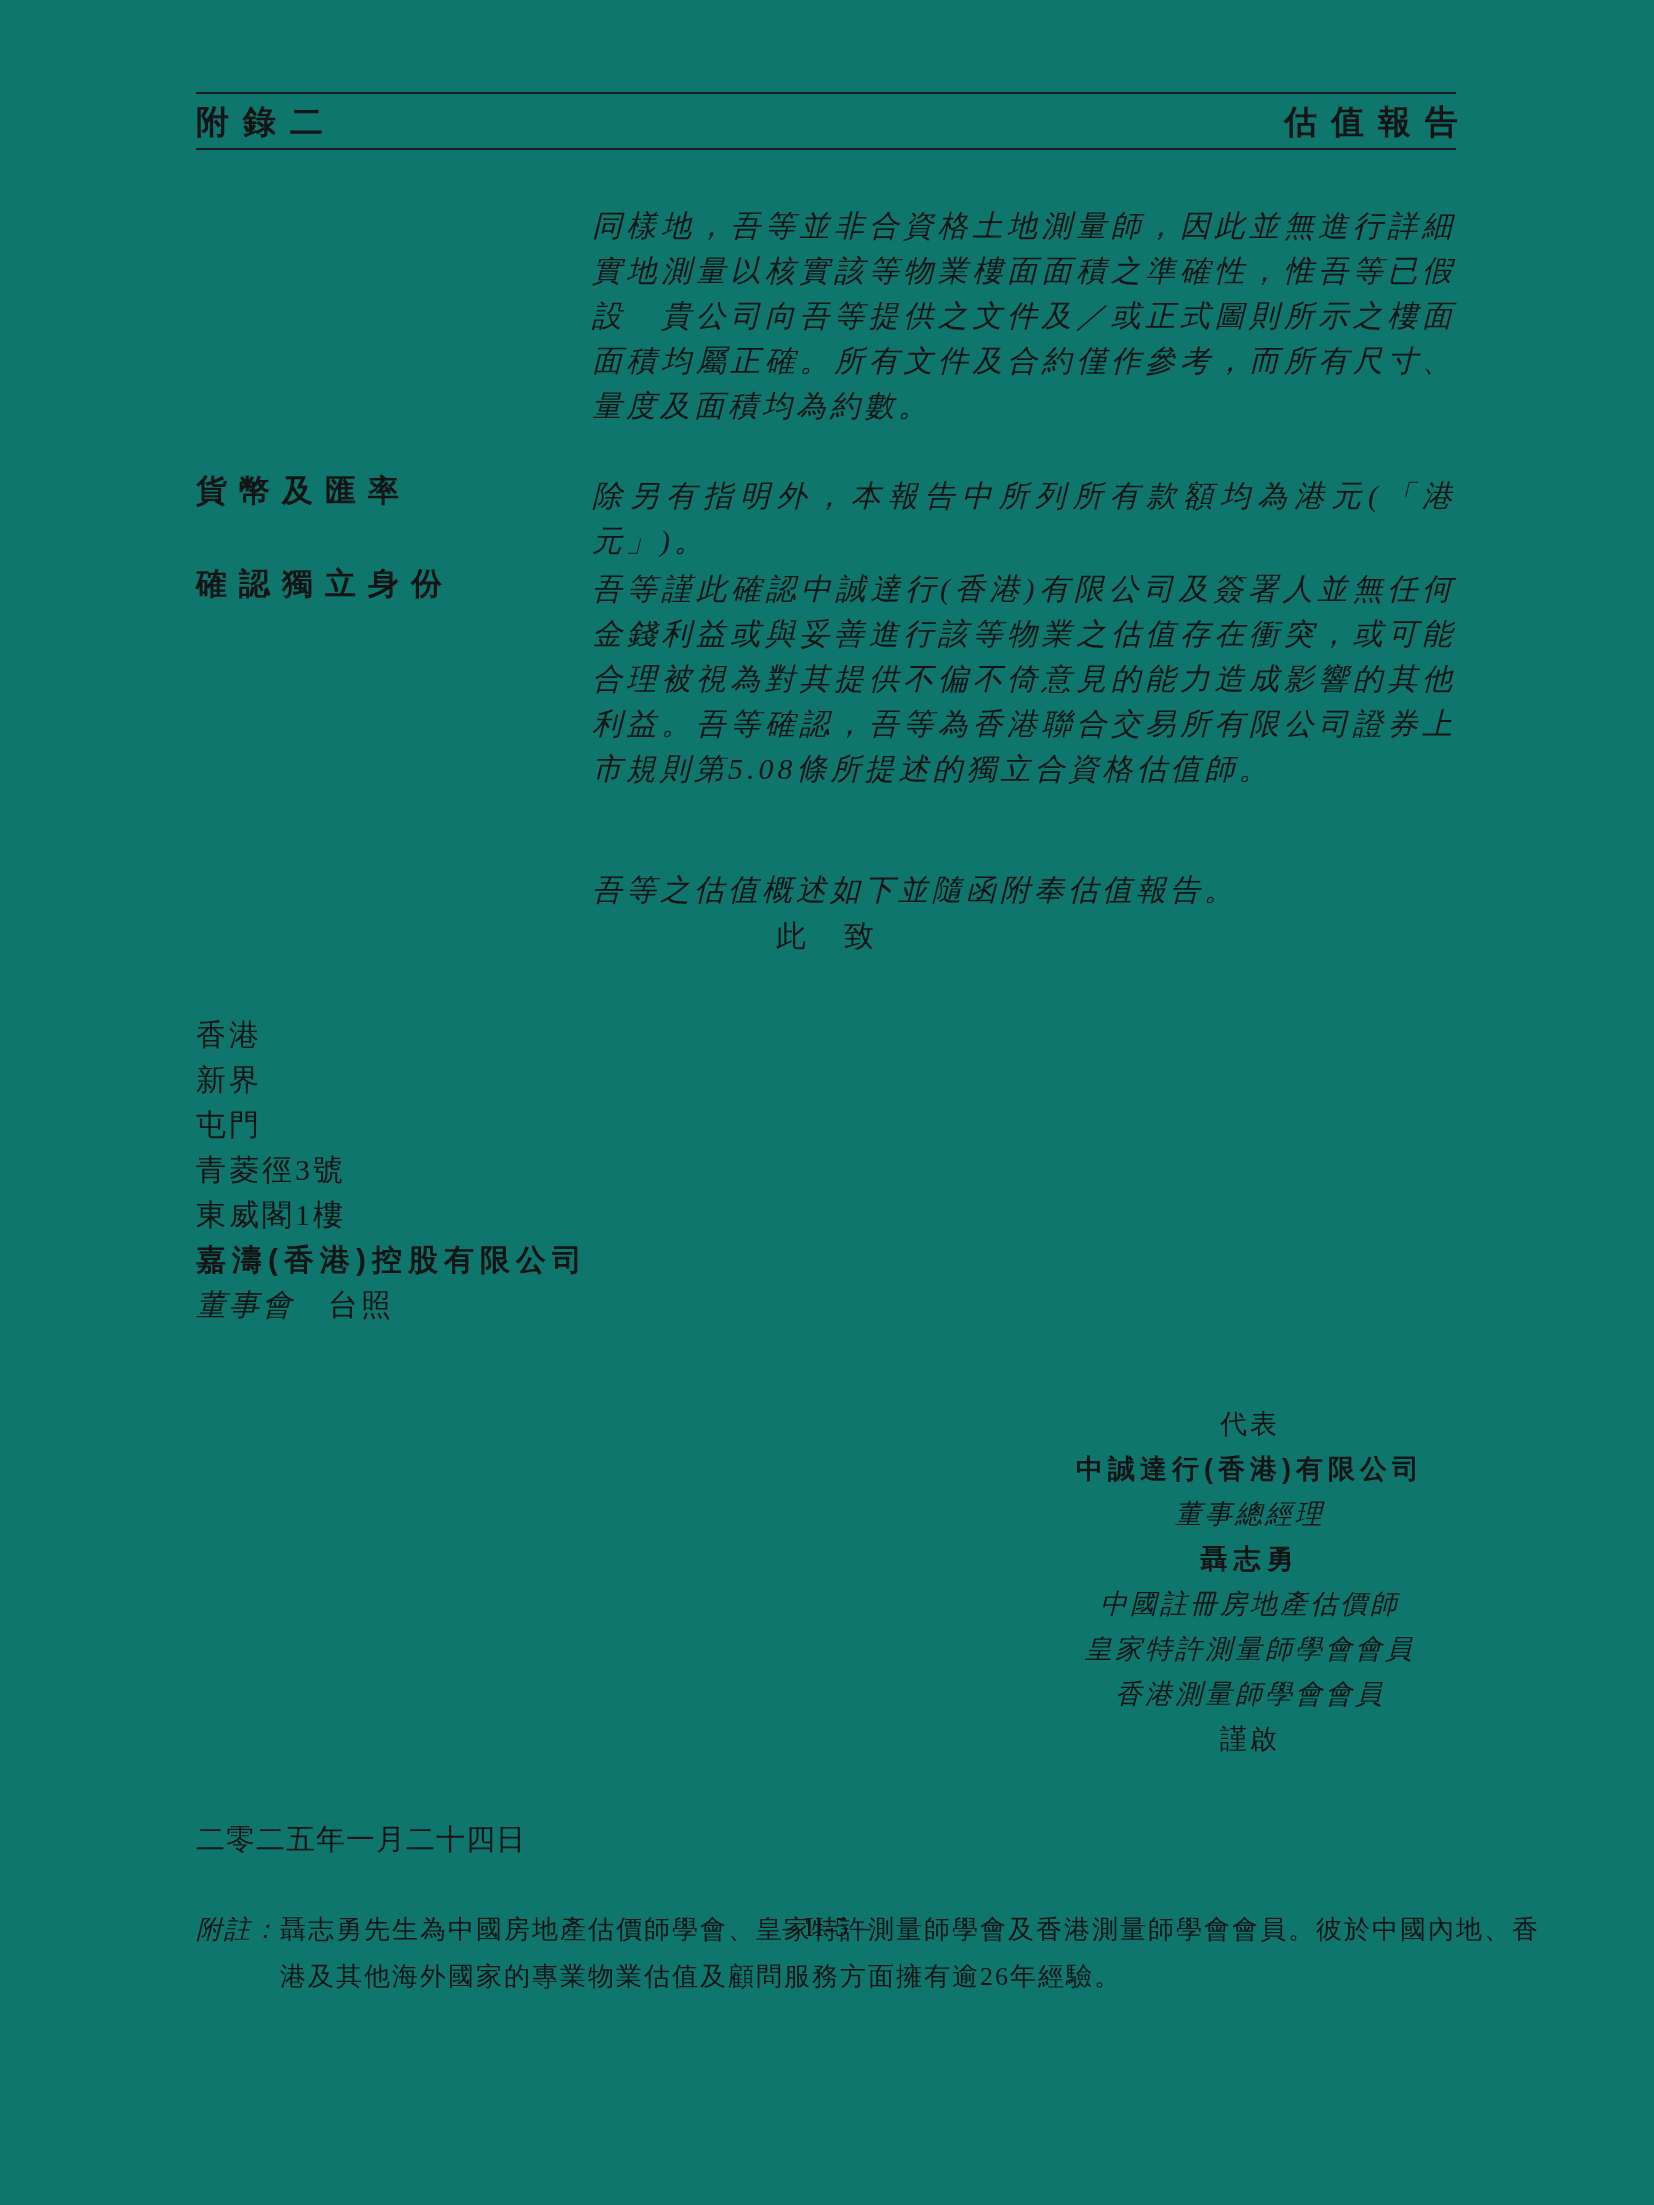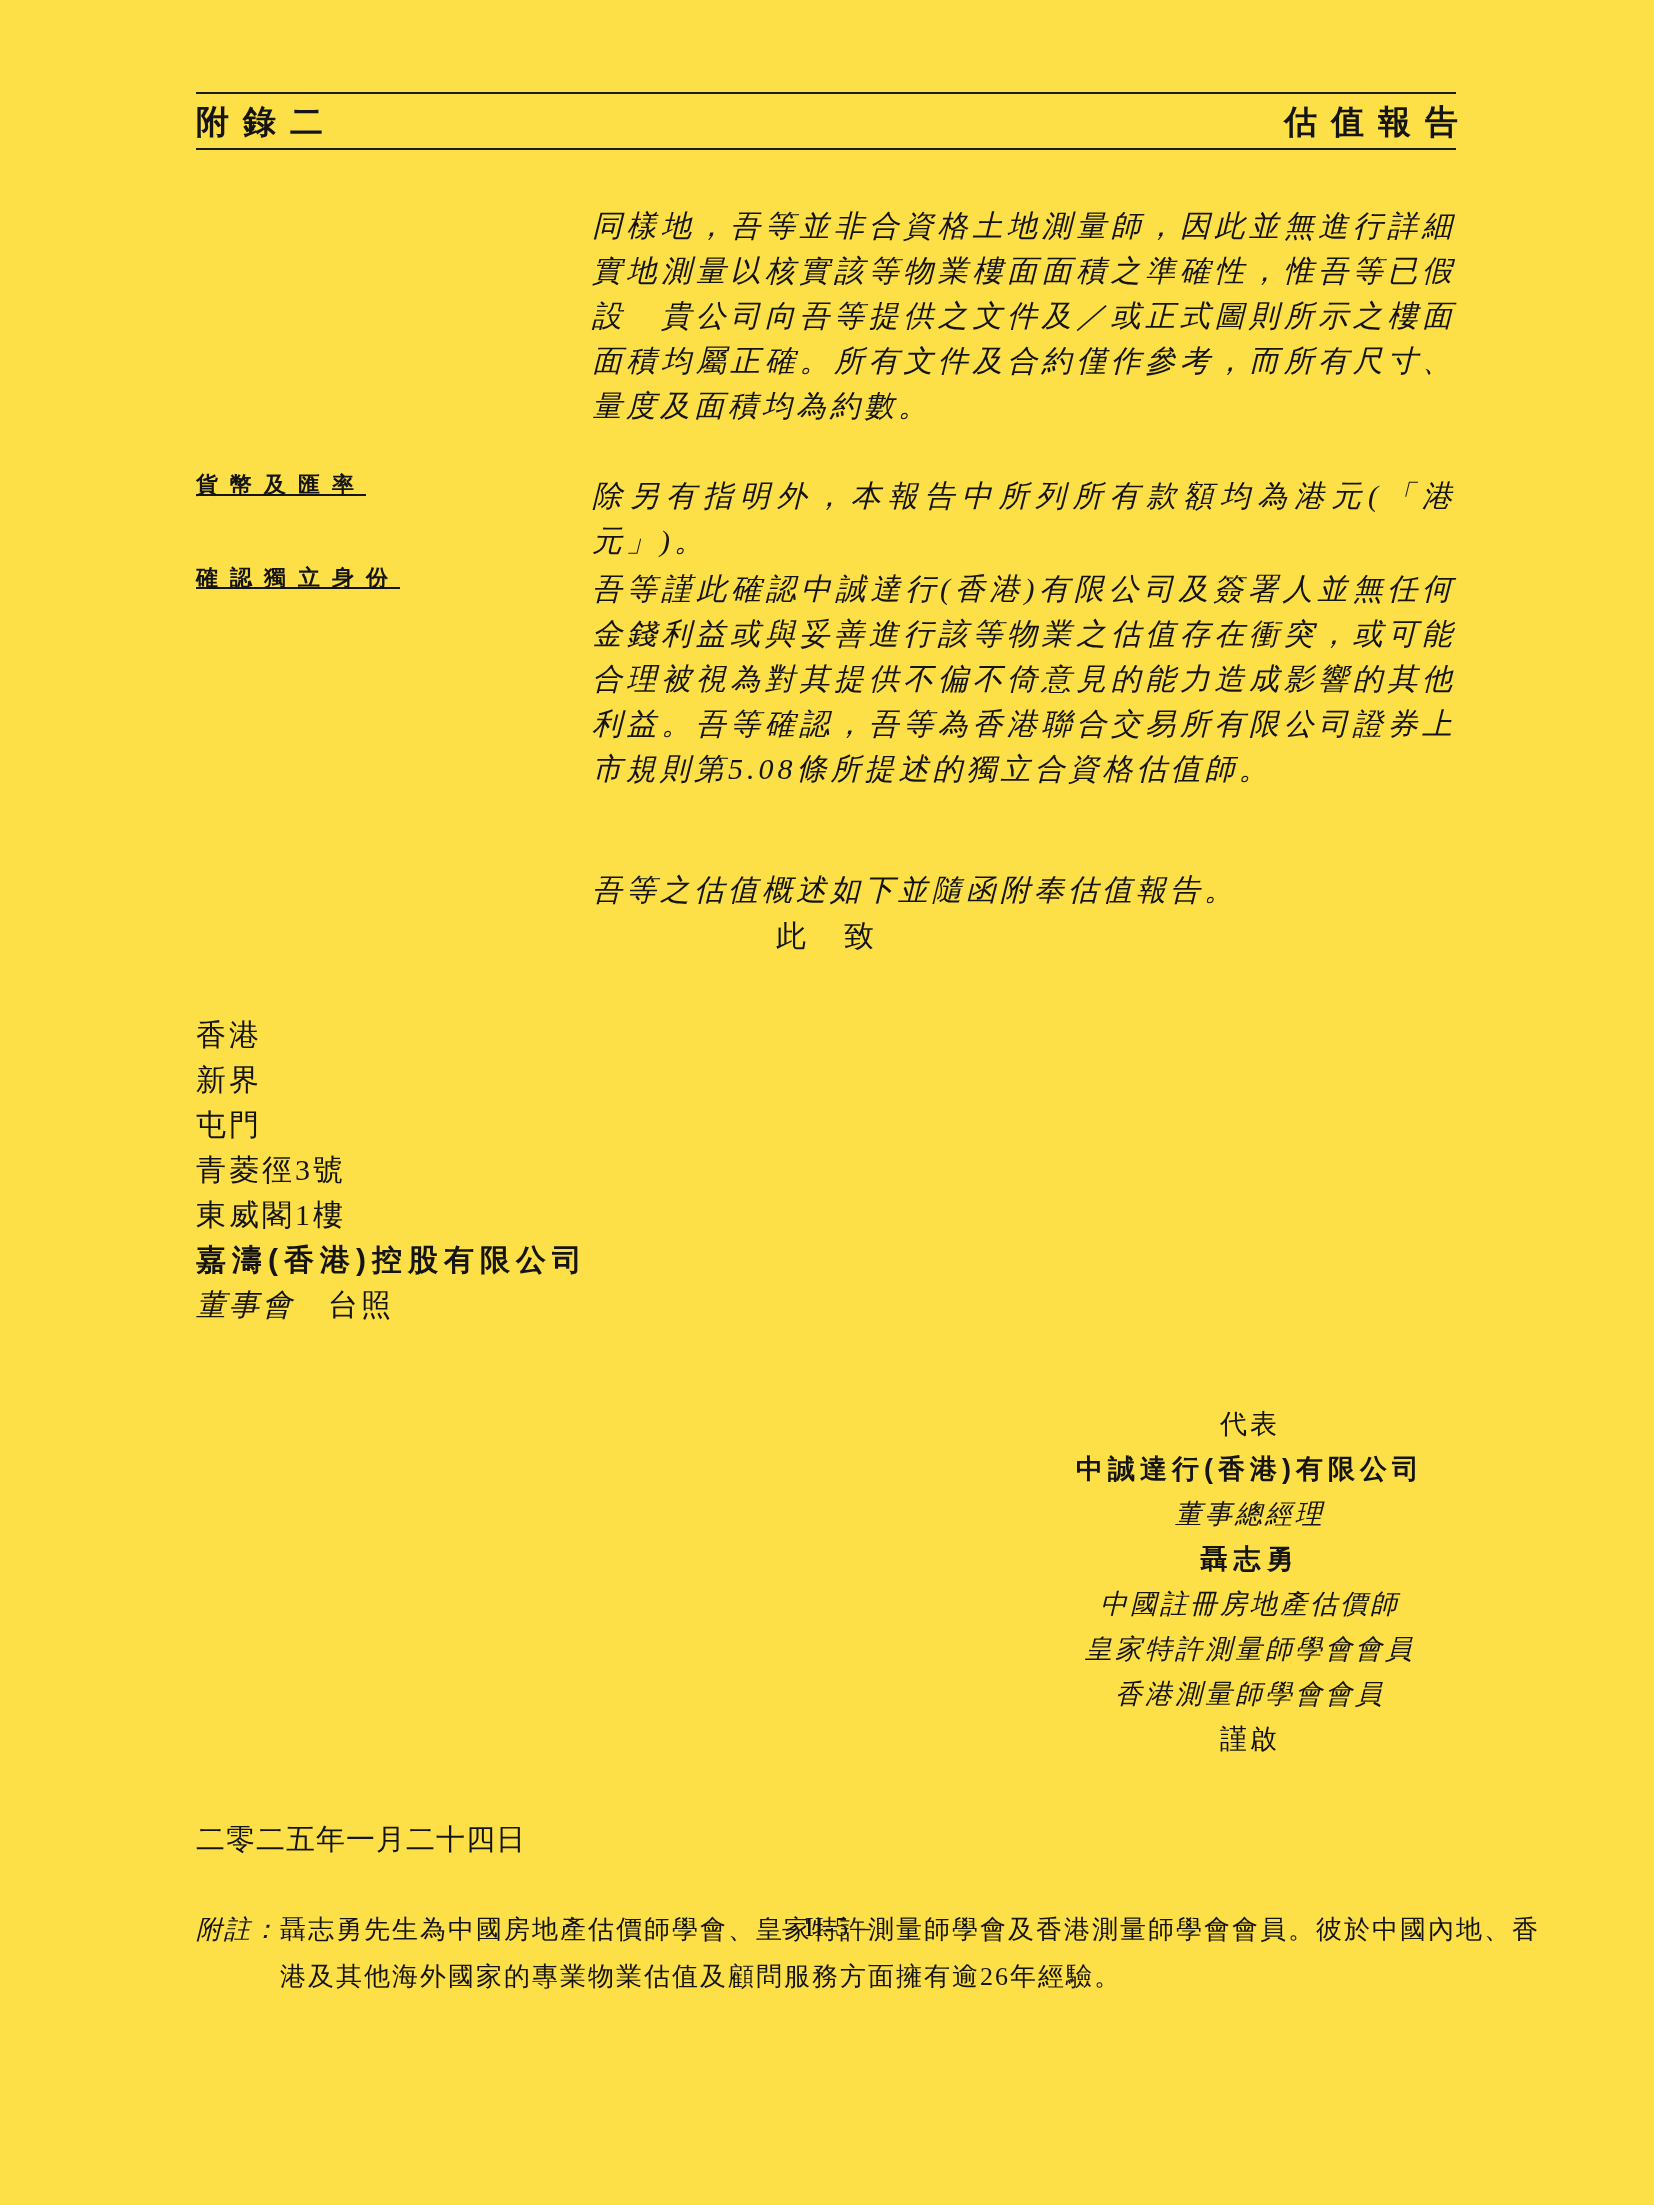--- a/index.html
+++ b/index.html
@@ -1,20 +1,20 @@
 <!DOCTYPE html>
 <html><head>
 <meta charset="utf-8">
 <style>
   html,body { margin:0; padding:0; background:#e8e8e8; }
   .page {
     position:relative;
     width:1654px; height:2205px;
     margin:0 auto;
-    background:#fde047;
+    background:#0f766e;
     color:#141414;
     font-family:"Liberation Serif","DejaVu Serif",serif;
     overflow:hidden;
   }
   .rule {
     position:absolute; left:196px; width:1260px; height:2px;
     background:#1c1c1c;
   }
   .rule-top { top:92px; }
   .rule-bottom { top:148px; }
@@ -23,23 +23,22 @@
     font-family:"Liberation Sans","DejaVu Sans",sans-serif;
     font-weight:bold; font-size:33px; letter-spacing:14px;
     white-space:nowrap;
   }
   .hdr-left { left:196px; }
   .hdr-right { right:182px; }
 
   .label {
     position:absolute; left:196px;
     font-family:"Liberation Sans","DejaVu Sans",sans-serif;
-    font-weight:bold; font-size:22px; letter-spacing:12px;
+    font-weight:bold; font-size:31px; letter-spacing:12px;
     white-space:nowrap;
-    text-decoration:underline;
   }
   .body-col {
     position:absolute; left:592px; width:864px;
     font-size:30px; line-height:45px; letter-spacing:4px;
     text-align:justify; text-justify:inter-character;font-style:italic;
   }
   .salutation {
     position:absolute; left:0; width:1654px; top:916px;
     text-align:center; font-size:30px; letter-spacing:4px;
   }

